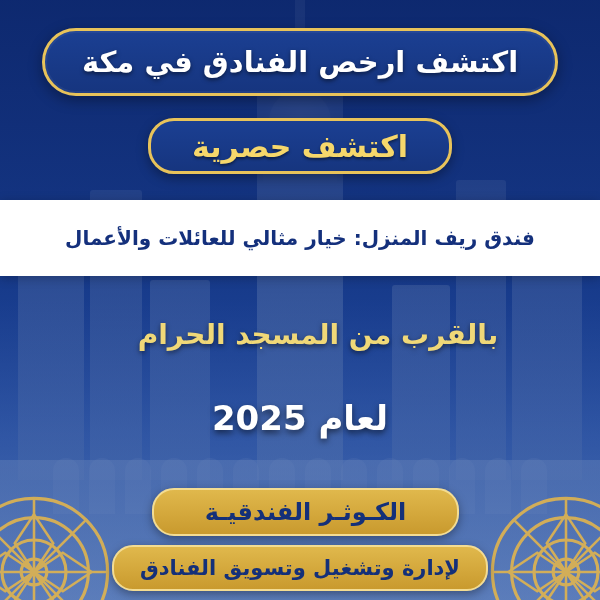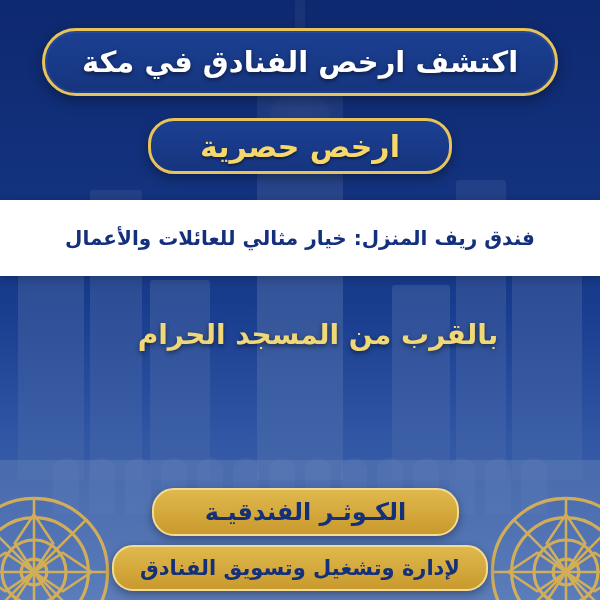--- a/index.html
+++ b/index.html
@@ -336,29 +336,30 @@
         <path d="M86 50 L68 62 L50 50 L68 38 Z"></path>
       </g>
     </g>
   </svg>
 
   <div class="headline-box">
     <span class="headline-text">اكتشف ارخص الفنادق في مكة</span>
   </div>
 
   <div class="subhead-box">
-    <span class="subhead-text">ارخص حصرية</span>
+    <span class="subhead-text">اكتشف حصرية</span>
   </div>
 
   <div class="white-band">
     <span class="white-band-text">فندق ريف المنزل: خيار مثالي للعائلات والأعمال</span>
   </div>
 
   <div class="nearby-text">بالقرب من المسجد الحرام</div>
 
+  <div class="year-text">لعام 2025</div>
 
   <div class="brand-box">
     <span class="brand-text">الكـوثـر الفندقيـة</span>
   </div>
 
   <div class="tagline-box">
     <span class="tagline-text">لإدارة وتشغيل وتسويق الفنادق</span>
   </div>
 
 </div>

